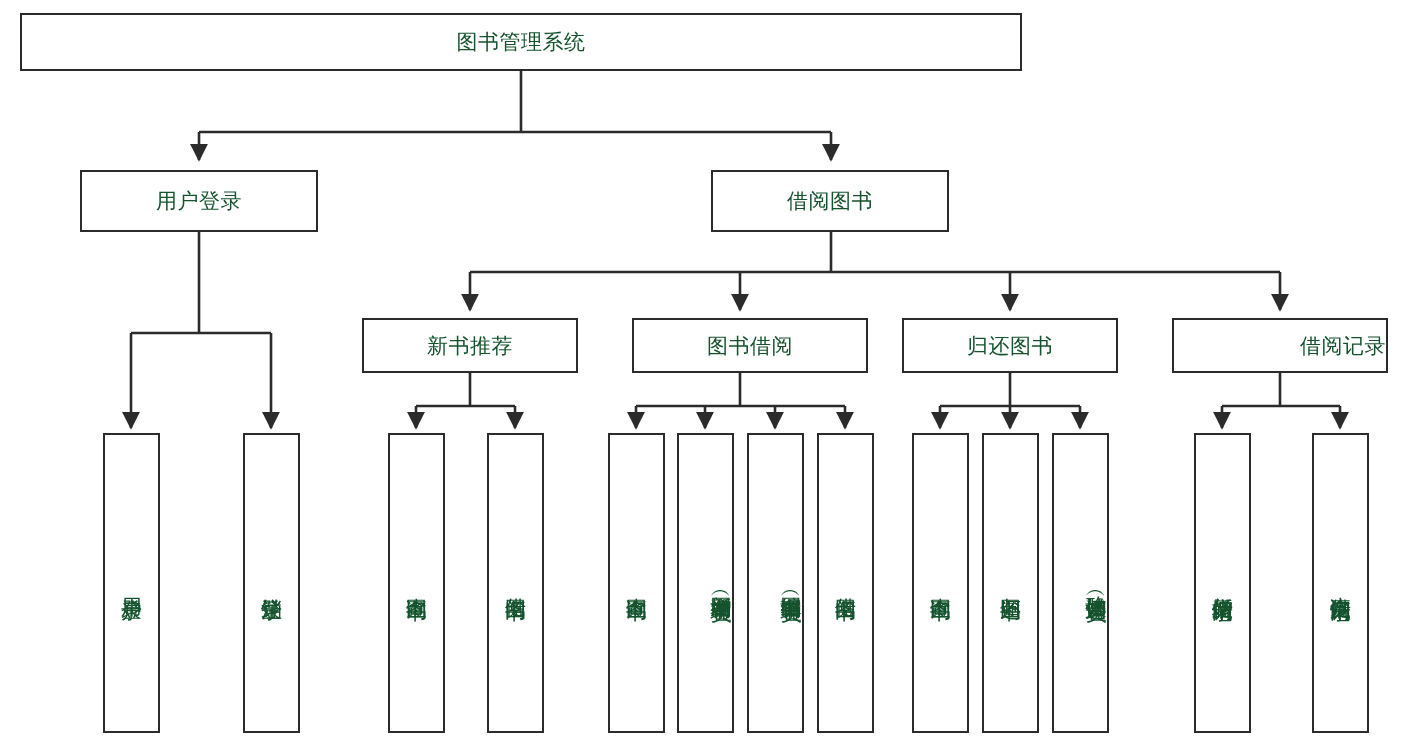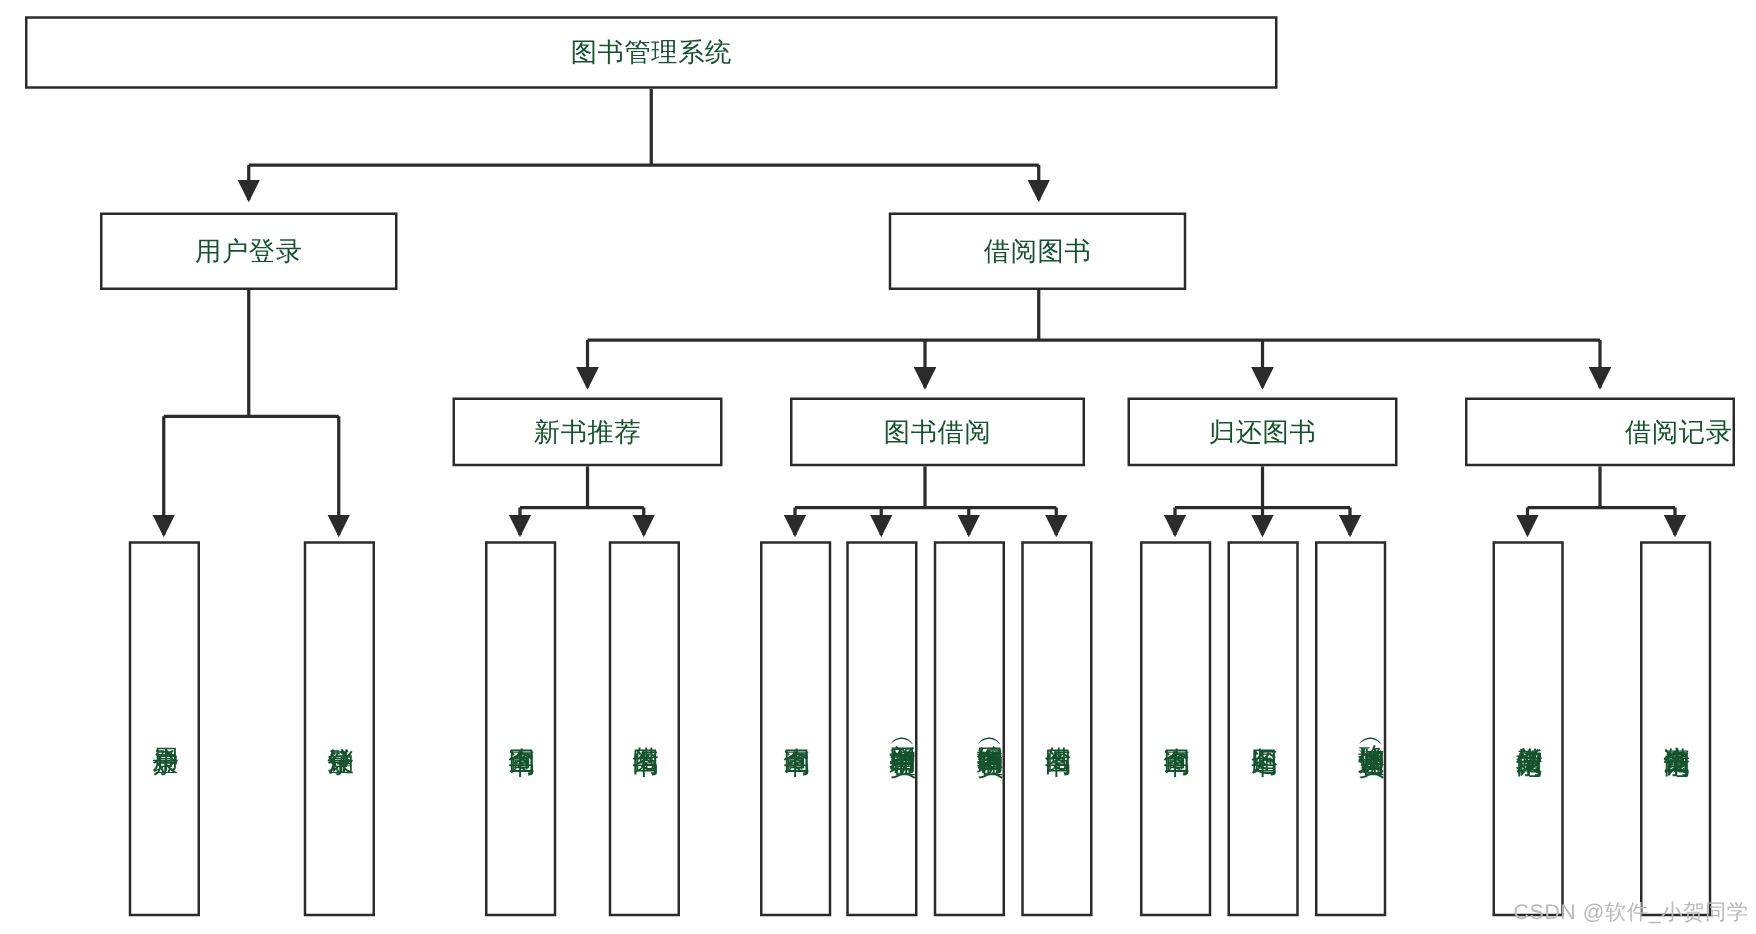--- a/index.html
+++ b/index.html
@@ -181,15 +181,14 @@
     <span>确认归还（管理员）</span>
   </div>
 
   <div class="node node-v center-v" style="left:1194px; top:433px; width:57px; height:300px;">
     <span>新增借阅记录</span>
   </div>
   <div class="node node-v center-v" style="left:1312px; top:433px; width:57px; height:300px;">
     <span>查询借阅记录</span>
   </div>
 
-  <div class="watermark">CSDN @软件_小贺同学</div>
 
 </div>
 
 </body></html>

